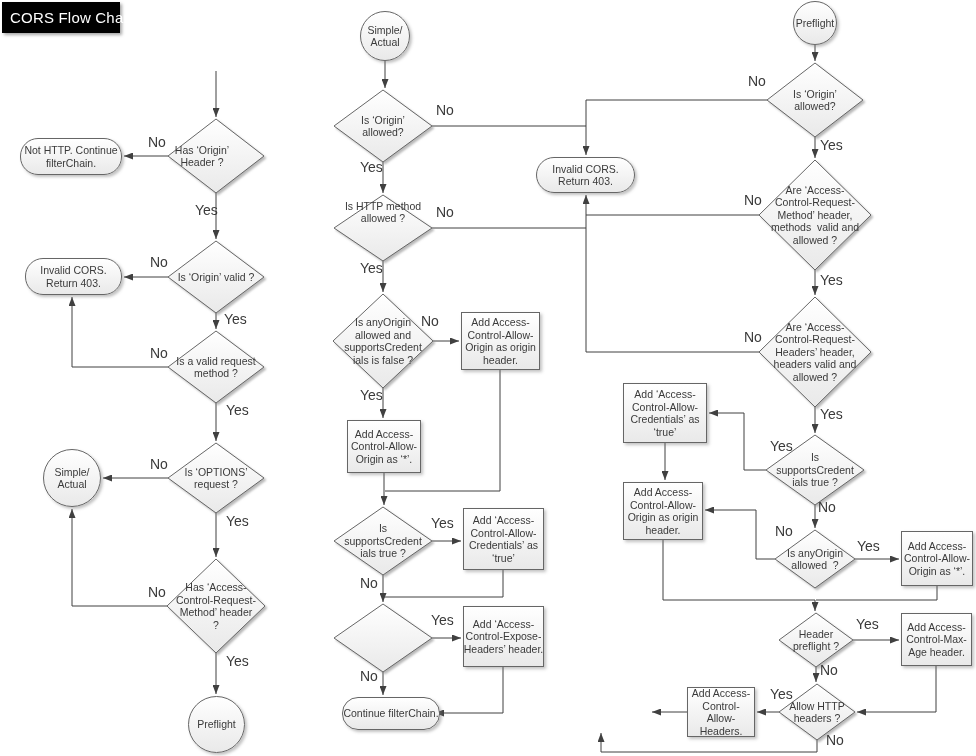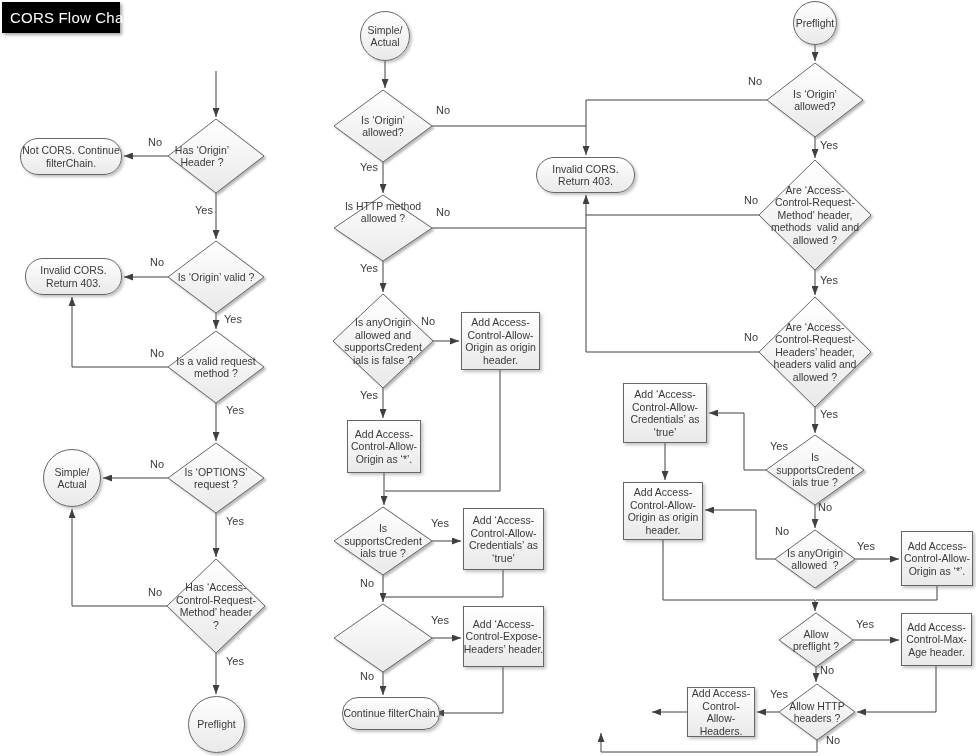--- a/index.html
+++ b/index.html
@@ -21,21 +21,21 @@
     color:#3a3a3a; background:linear-gradient(#ffffff,#e9e9e9);
     border:1px solid #666; box-shadow:2px 2px 3px rgba(120,120,120,0.45);
   }
   .circle { border-radius:50%; }
   .dtext {
     position:absolute; display:flex; align-items:center; justify-content:center;
     text-align:center; white-space:pre; font-size:10.5px; line-height:12.5px;
     color:#3a3a3a; background:none; border:none; box-shadow:none; pointer-events:none;
   }
   .elabel {
-    position:absolute; font-size:11px; line-height:12px; color:#3a3a3a; white-space:pre;
+    position:absolute; font-size:14px; line-height:12px; color:#3a3a3a; white-space:pre;
   }
   .edges path { stroke:#404040; stroke-width:1; fill:none; }
   .diamonds polygon { fill:url(#gsh); stroke:#666; stroke-width:1; }
 </style>
 </head>
 <body>
 
 <div class="stage">
 
   <svg width="976" height="756" viewBox="0 0 976 756">
@@ -117,21 +117,21 @@
       <polygon points="759,352 815,297 871,352 815,407"></polygon>
       <polygon points="766,470 815,435 864,470 815,505"></polygon>
       <polygon points="775,559 815,530 855,559 815,588"></polygon>
       <polygon points="779,640 816,613 853,640 816,667"></polygon>
       <polygon points="779,712 817,684 855,712 817,740"></polygon>
     </g>
   </svg>
 
   <div class="title">CORS Flow Chart</div>
 
-  <div class="node" style="left:20px;top:138px;width:102px;height:37px;border-radius:18px">Not CORS. Continue
+  <div class="node" style="left:20px;top:138px;width:102px;height:37px;border-radius:18px">Not HTTP. Continue
 filterChain.</div>
   <div class="node" style="left:25px;top:258px;width:97px;height:37px;border-radius:18px">Invalid CORS.
 Return 403.</div>
   <div class="node circle" style="left:43px;top:449px;width:58px;height:58px">Simple/
 Actual</div>
   <div class="node circle" style="left:188px;top:696px;width:57px;height:57px">Preflight</div>
 
   <div class="node circle" style="left:360px;top:11px;width:50px;height:50px">Simple/
 Actual</div>
   <div class="node" style="left:536px;top:157px;width:99px;height:36px;border-radius:18px">Invalid CORS.
@@ -204,21 +204,21 @@
   <div class="dtext" style="left:759px;top:297px;width:112px;height:110px">Are ‘Access-
 Control-Request-
 Headers’ header,
 headers valid and
 allowed ?</div>
   <div class="dtext" style="left:766px;top:435px;width:98px;height:70px">Is
 supportsCredent
 ials true ?</div>
   <div class="dtext" style="left:775px;top:530px;width:80px;height:58px">Is anyOrigin
 allowed  ?</div>
-  <div class="dtext" style="left:779px;top:613px;width:74px;height:54px">Allow
+  <div class="dtext" style="left:779px;top:613px;width:74px;height:54px">Header
 preflight ?</div>
   <div class="dtext" style="left:779px;top:684px;width:76px;height:56px">Allow HTTP
 headers ?</div>
 
   <span class="elabel" style="left:148px;top:136px">No</span>
   <span class="elabel" style="left:195px;top:204px">Yes</span>
   <span class="elabel" style="left:150px;top:256px">No</span>
   <span class="elabel" style="left:224px;top:313px">Yes</span>
   <span class="elabel" style="left:150px;top:347px">No</span>
   <span class="elabel" style="left:226px;top:404px">Yes</span>

